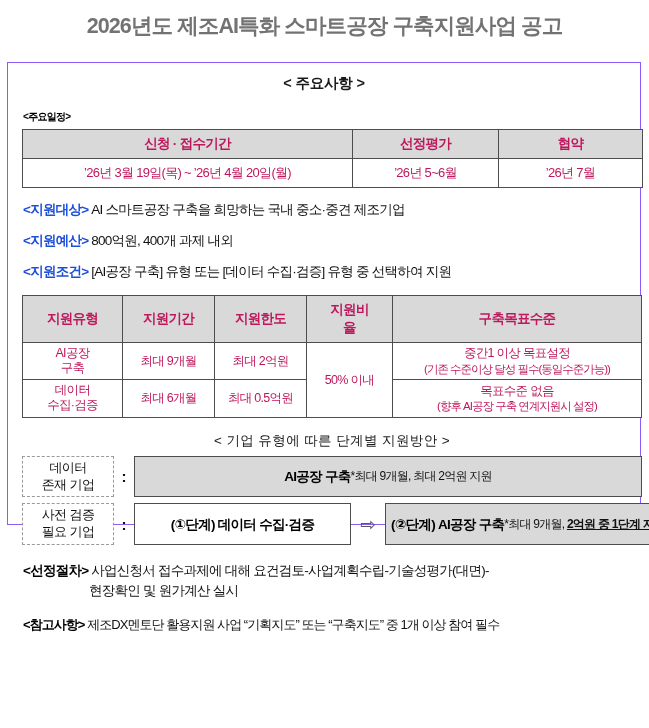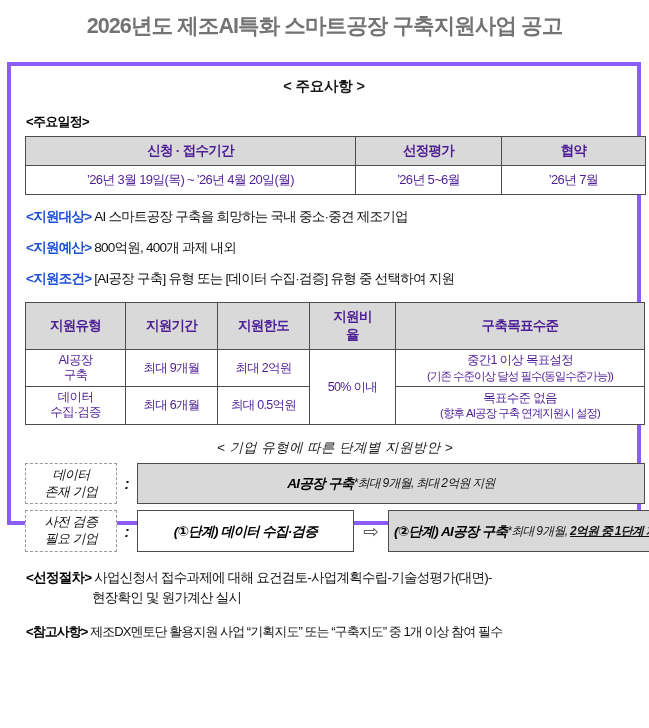--- a/index.html
+++ b/index.html
@@ -30,59 +30,59 @@
   }
 
   
   #main-box {
     position: absolute;
     left: 7px;
     top: 62px;
     width: 634px;
     height: 463px;
     box-sizing: border-box;
-    border: 4px solid #8b5cf6;
+    border: 1px solid #8b5cf6;
     background: #ffffff;
     padding: 0;
   }
 
   .box-inner {
     padding: 9px 12px 0 12px;
   }
 
   .center-heading {
     text-align: center;
     font-size: 14.5px;
     font-weight: bold;
     letter-spacing: -0.2px;
     color: #1a1a1a;
     padding: 2px 0 3px 0;
   }
 
   .section-label {
-    font-size: 13px;
+    font-size: 10px;
     font-weight: bold;
     letter-spacing: -0.7px;
     color: #000000;
     margin: 14px 0 5px 3px;
   }
 
   
   table.doc-table {
     border-collapse: collapse;
     width: 100%;
     table-layout: fixed;
   }
   table.doc-table th,
   table.doc-table td {
     border: 1px solid #4d4d4d;
     text-align: center;
     vertical-align: middle;
     letter-spacing: -0.7px;
-    color: #4c1d95;
+    color: #be185d;
   }
   table.doc-table th {
     background: #d9d9d9;
     font-weight: bold;
   }
   table.doc-table td {
     background: #ffffff;
     font-weight: normal;
   }
 
@@ -124,21 +124,20 @@
   #support-table td .sub {
     font-size: 11.5px;
     letter-spacing: -1px;
     display: block;
   }
 
   
   #stage-diagram {
     margin: 12px 18px 0 2px;
     width: 620px;
-    font-style: italic;
   }
   .diagram-heading {
     text-align: center;
     font-size: 13.5px;
     letter-spacing: 0.4px;
     color: #1a1a1a;
     padding: 2px 0 6px 0;
   }
   .stage-row {
     display: flex;

